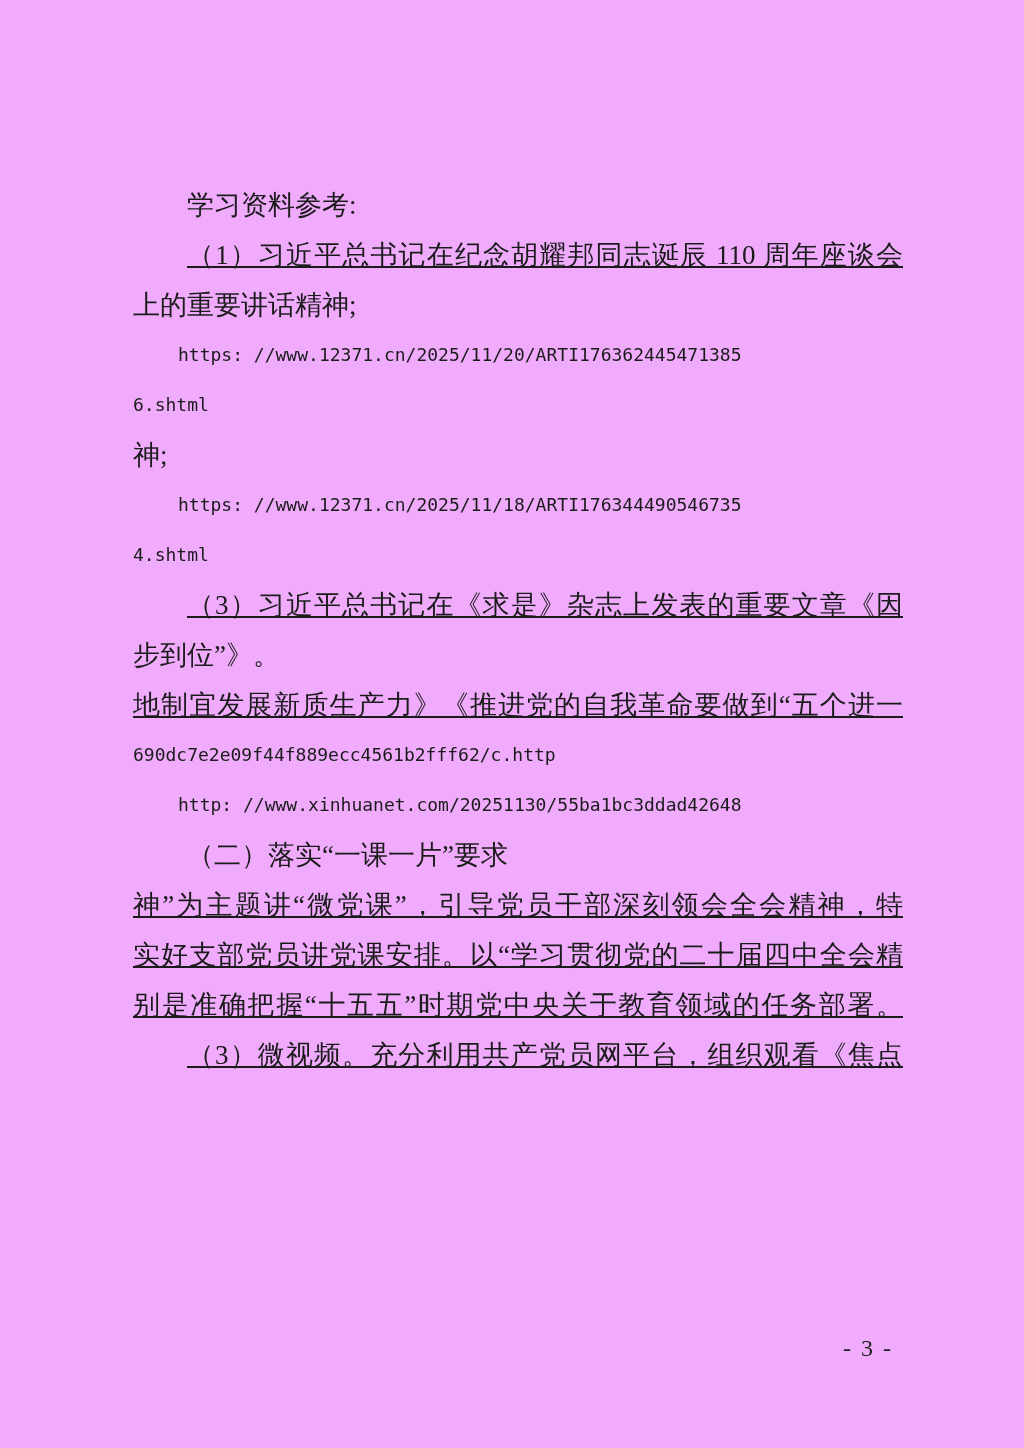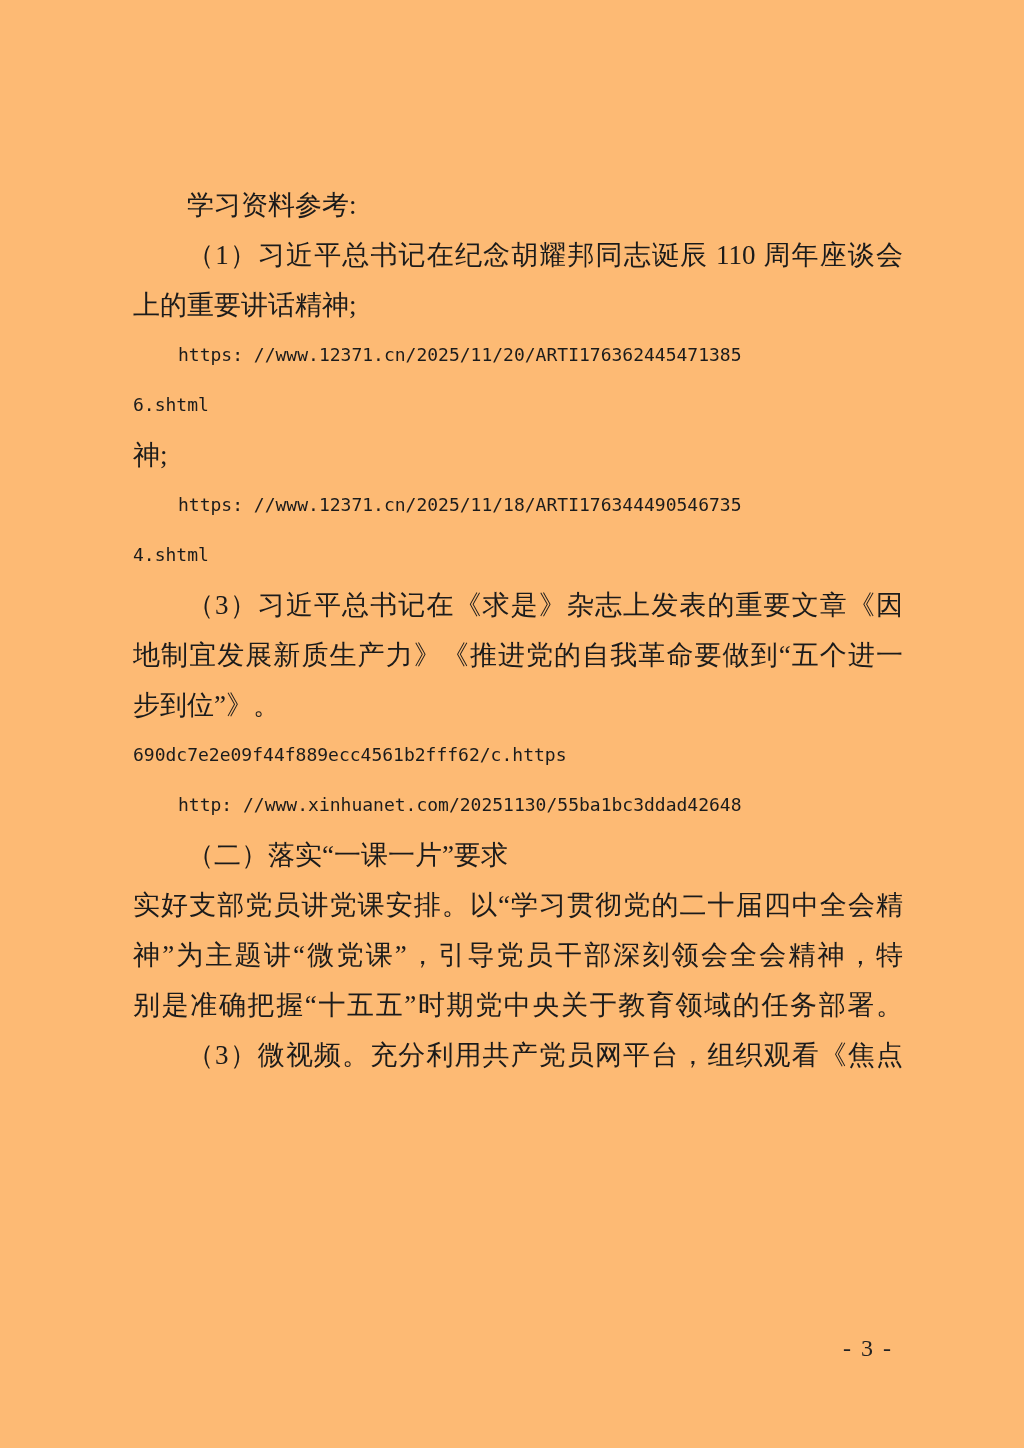--- a/index.html
+++ b/index.html
@@ -1,41 +1,42 @@
 <!DOCTYPE html>
 <html><head>
 <meta charset="utf-8">
 <style>
   html, body { margin: 0; padding: 0; }
   body { background: #ffffff; }
   .page {
     position: relative;
     width: 1024px;
     height: 1448px;
-    background: #fdba74;
+    background: #f0abfc;
     overflow: hidden;
     font-family: "Liberation Serif", "DejaVu Serif", serif;
     color: #1b1b1b;
   }
   .content {
     position: absolute;
     left: 133px;
     top: 180px;
     width: 770px;
     font-size: 27px;
     line-height: 50px;
   }
   .line {
     height: 50px;
     white-space: nowrap;
   }
   .line.just {
     white-space: normal;
     text-align: justify;
     text-align-last: justify;
+    text-decoration: underline;
   }
   .ind  { text-indent: 54px; }
   .bold { font-weight: normal; }
   .url  {
     font-family: "DejaVu Sans Mono", "Liberation Mono", monospace;
     font-size: 18px;
   }
   .url.ind { text-indent: 45px; }
   .pagenum {
     position: absolute;
@@ -53,24 +54,24 @@
   <div class="content">
     <div class="line ind">学习资料参考:</div>
     <div class="line ind just">（1）习近平总书记在纪念胡耀邦同志诞辰 110 周年座谈会</div>
     <div class="line">上的重要讲话精神;</div>
     <div class="line ind url">https: //www.12371.cn/2025/11/20/ARTI176362445471385</div>
     <div class="line url">6.shtml</div>
     <div class="line">神;</div>
     <div class="line ind url">https: //www.12371.cn/2025/11/18/ARTI176344490546735</div>
     <div class="line url">4.shtml</div>
     <div class="line ind just">（3）习近平总书记在《求是》杂志上发表的重要文章《因</div>
+    <div class="line">步到位”》。</div>
     <div class="line just">地制宜发展新质生产力》《推进党的自我革命要做到“五个进一</div>
-    <div class="line">步到位”》。</div>
-    <div class="line url">690dc7e2e09f44f889ecc4561b2fff62/c.https</div>
+    <div class="line url">690dc7e2e09f44f889ecc4561b2fff62/c.http</div>
     <div class="line ind url">http: //www.xinhuanet.com/20251130/55ba1bc3ddad42648</div>
     <div class="line ind bold">（二）落实“一课一片”要求</div>
+    <div class="line just">神”为主题讲“微党课”，引导党员干部深刻领会全会精神，特</div>
     <div class="line just">实好支部党员讲党课安排。以“学习贯彻党的二十届四中全会精</div>
-    <div class="line just">神”为主题讲“微党课”，引导党员干部深刻领会全会精神，特</div>
     <div class="line just">别是准确把握“十五五”时期党中央关于教育领域的任务部署。</div>
     <div class="line ind just">（3）微视频。充分利用共产党员网平台，组织观看《焦点</div>
   </div>
   <div class="pagenum">- 3 -</div>
 </div>
 
 </body></html>

